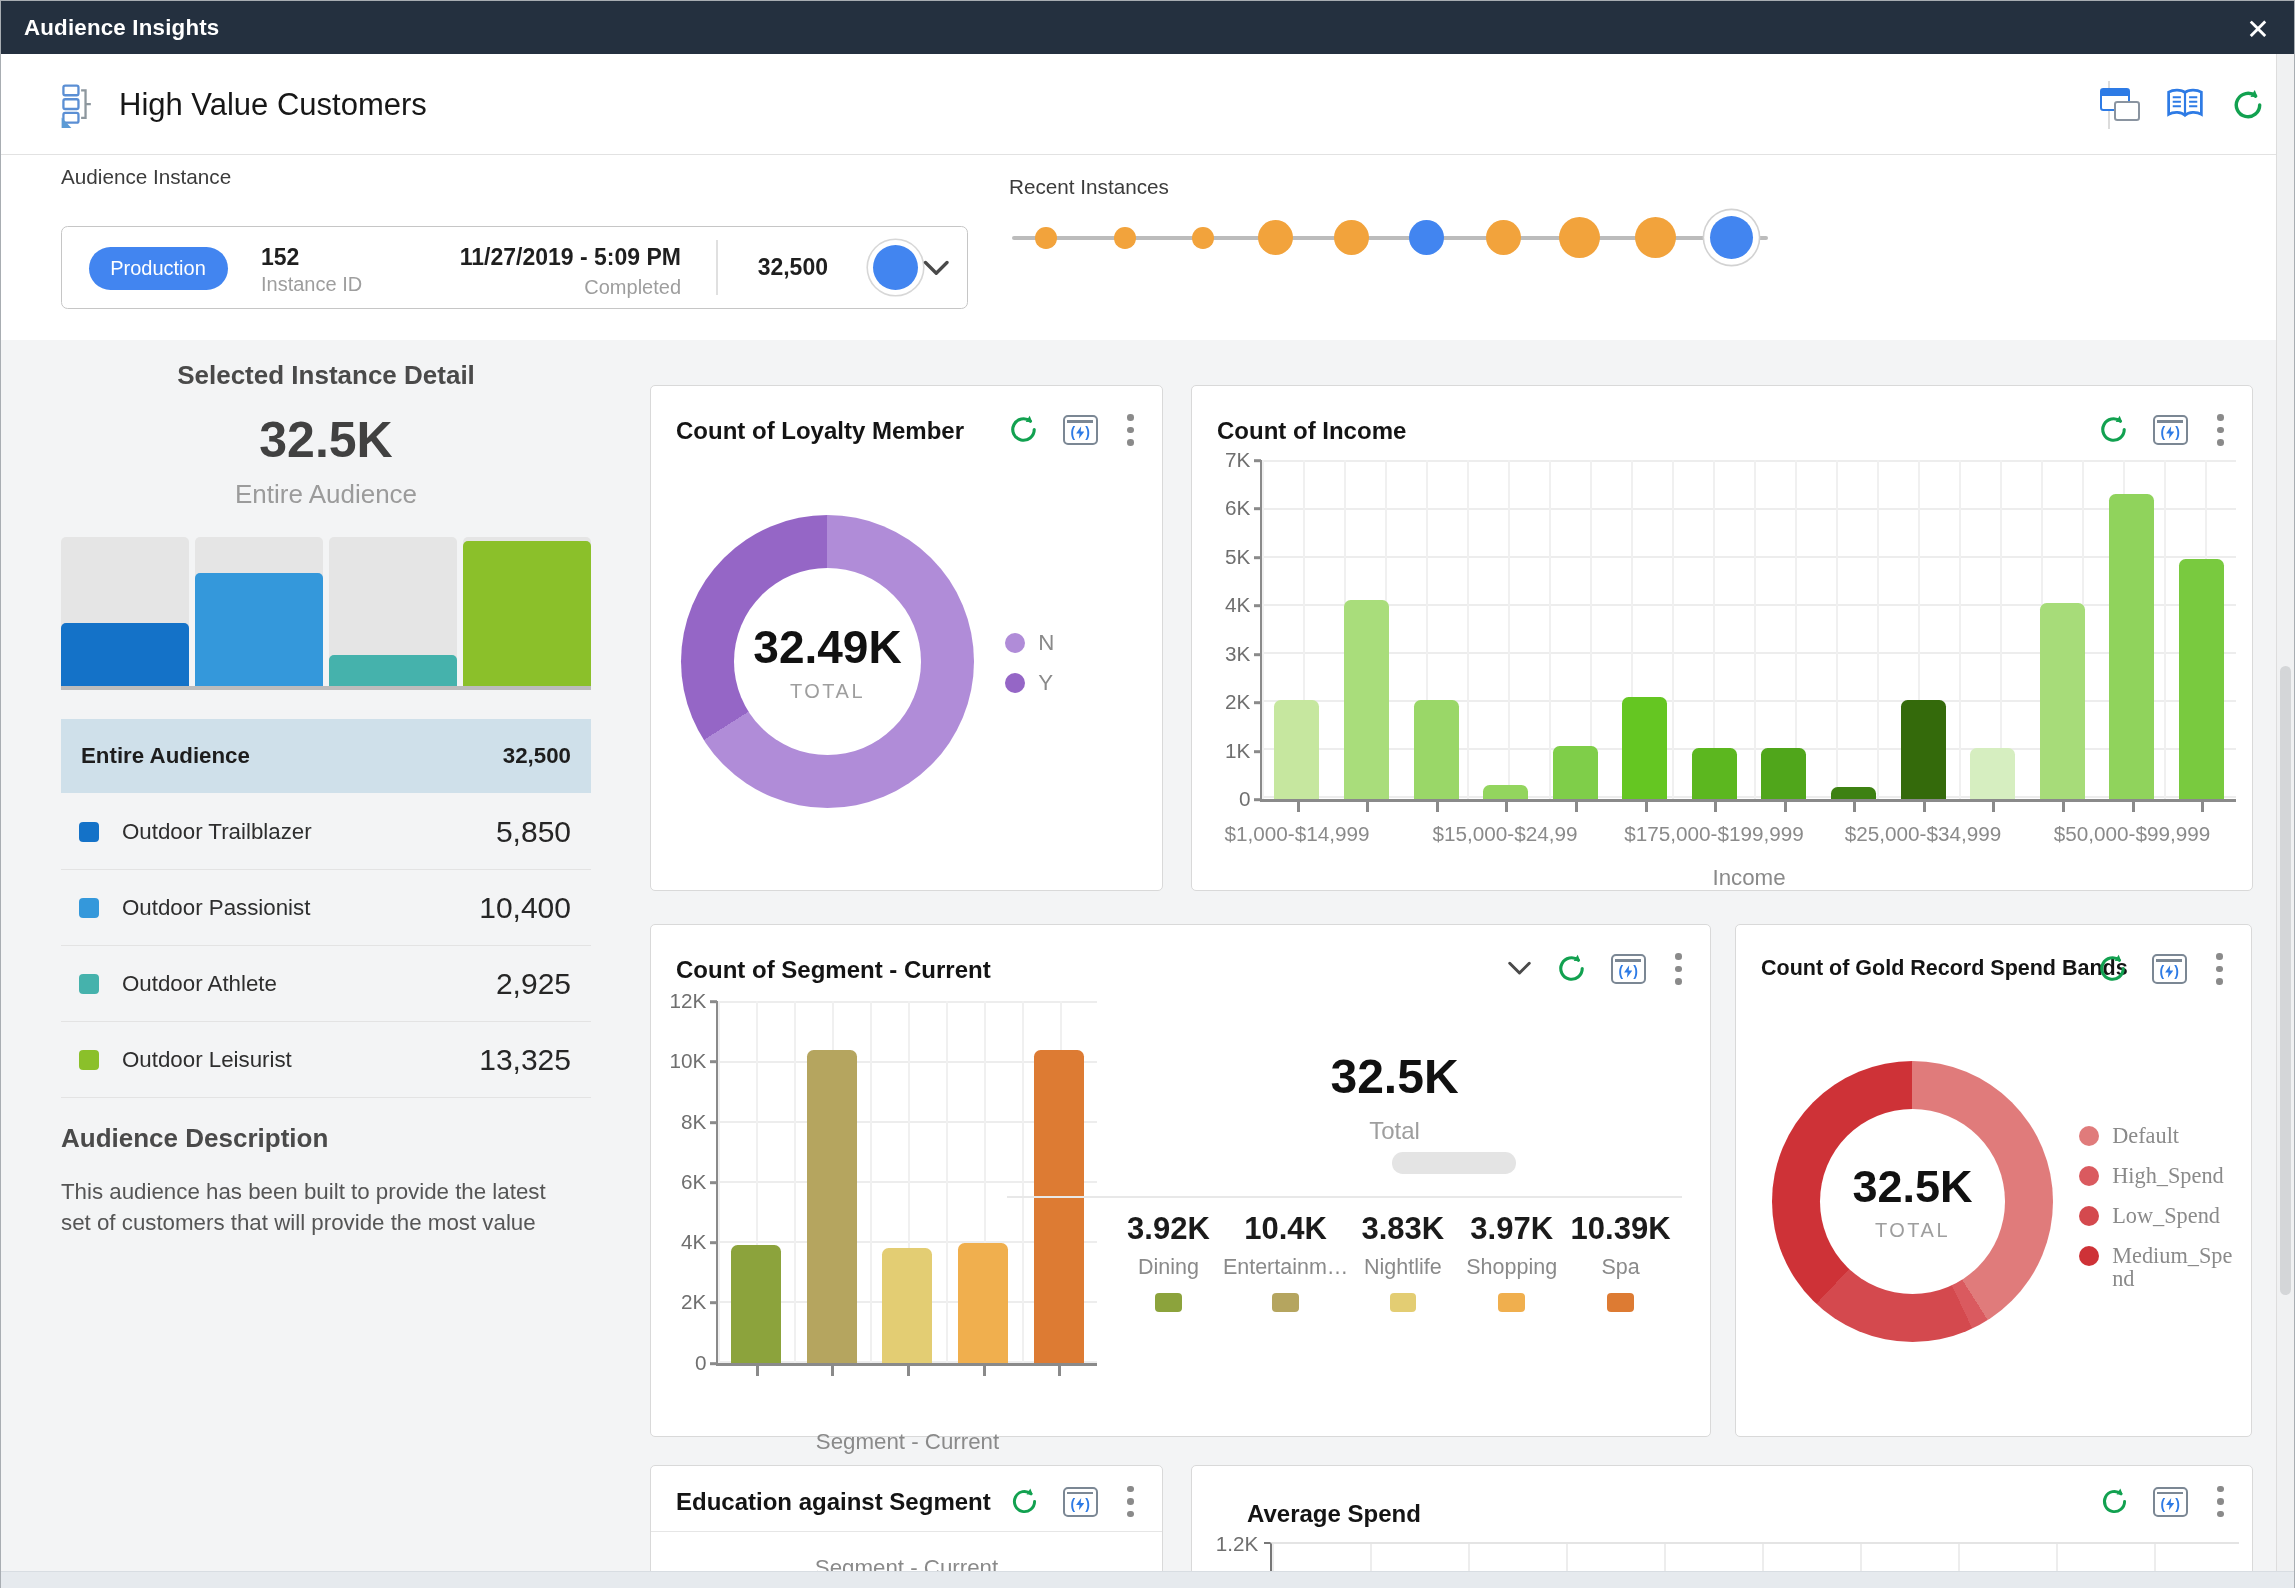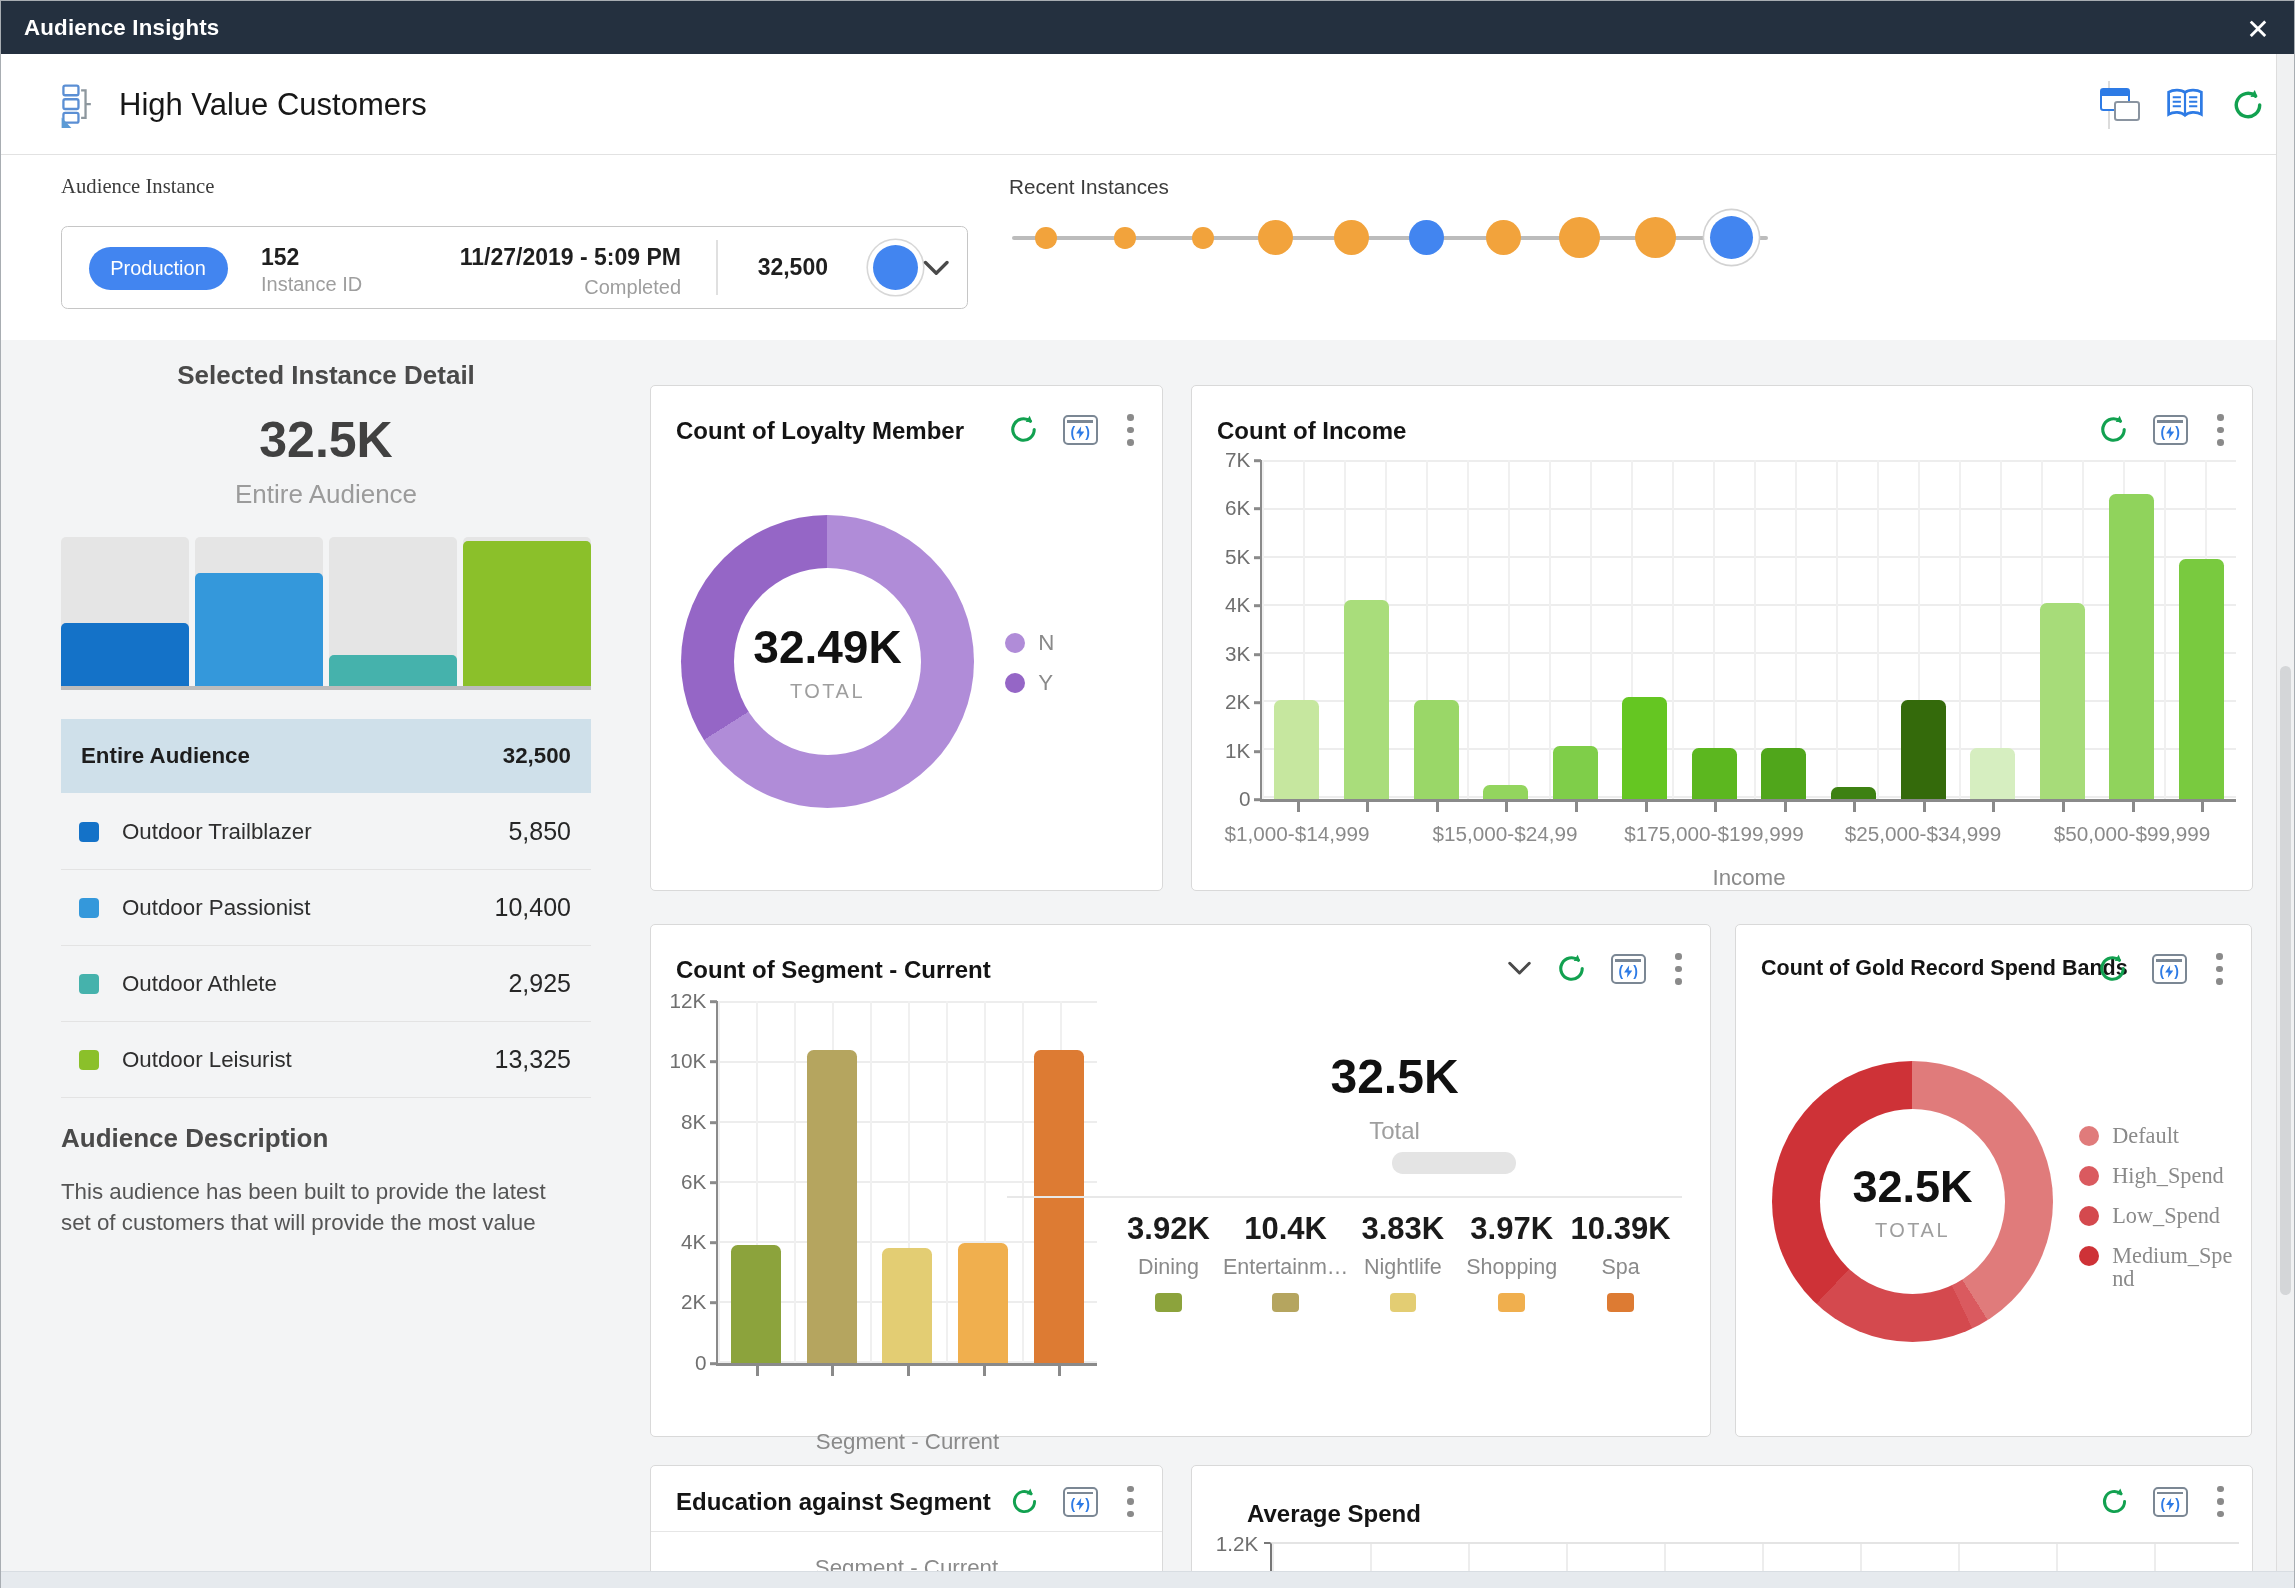--- a/index.html
+++ b/index.html
@@ -60,21 +60,21 @@
   .mc-col { position:relative; flex:1; background:#e5e5e5; border-radius:5px 5px 0 0; }
   .mc-fill { position:absolute; left:0; right:0; bottom:0; border-radius:5px 5px 0 0; }
   .mc-base { position:absolute; left:60px; top:685px; width:530px; height:4.1px; background:#bcbcbc; }
   .d-summary { position:absolute; left:60px; top:718px; width:530px; height:74px; background:#cfe0ea; display:flex; align-items:center; padding:0 20px; }
   .d-summary .lab { font-size:22.3px; font-weight:bold; color:#1d1d1d; }
   .d-summary .val { margin-left:auto; font-size:22.3px; font-weight:bold; color:#1d1d1d; }
   .d-rows { position:absolute; left:60px; top:793px; width:530px; }
   .d-row { height:76px; display:flex; align-items:center; border-bottom:1.7px solid #e3e3e3; padding:0 20px 0 18px; }
   .d-row .sw { width:20px; height:20px; border-radius:4.1px; margin-right:23px; flex:0 0 auto; }
   .d-row .lab { font-size:22.3px; color:#2e2e2e; }
-  .d-row .val { margin-left:auto; font-size:25px; font-weight:500; color:#262626; }
+  .d-row .val { margin-left:auto; font-size:30px; font-weight:500; color:#262626; }
   .desc-title { position:absolute; left:60px; top:1122px; font-size:26px; font-weight:600; color:#4a4a4a; }
   .desc-text { position:absolute; left:60px; top:1175px; width:506px; font-size:22.3px; color:#555; line-height:1.4; }
 
   
   .card { position:absolute; background:#fff; border:1.7px solid #d9d9d9; border-radius:5px; }
   .card-title { position:absolute; left:25px; top:31px; font-size:24px; font-weight:600; color:#141414; }
   .card-actions { position:absolute; right:21.5px; top:25px; display:flex; align-items:center; gap:23px; }
   .card-actions .icon-window { width:35px; height:30px; border-width:2.5px; }
   .card-actions .icon-window .iw-inner { font-size:14px; }
   .card-actions .bolt { width:8.3px; height:12.4px; }
@@ -165,21 +165,21 @@
       <span class="icon-refresh">
         <svg width="36" height="36" viewBox="0 0 40 40">
           <path d="M33 20a13 13 0 1 1-4.6-9.9" fill="none" stroke="#12A150" stroke-width="3.8" stroke-linecap="round"></path>
           <path d="M27.5 3.2l3 7.4-7.8.4z" fill="#12A150"></path>
         </svg>
       </span>
     </div>
   </div>
 
   <div class="instance-band">
-    <span class="section-label" style="left:60px; top:20px;font-family:Liberation Serif, serif;">Audience Instance</span>
+    <span class="section-label" style="left:60px; top:10px;">Audience Instance</span>
     <div class="inst-card">
       <span class="pill">Production</span>
       <span class="inst-id-num">152</span>
       <span class="inst-id-label">Instance ID</span>
       <span class="inst-when">
         <div class="w1">11/27/2019 - 5:09 PM</div>
         <div class="w2">Completed</div>
       </span>
       <span class="inst-divider"></span>
       <span class="inst-count">32,500</span>

